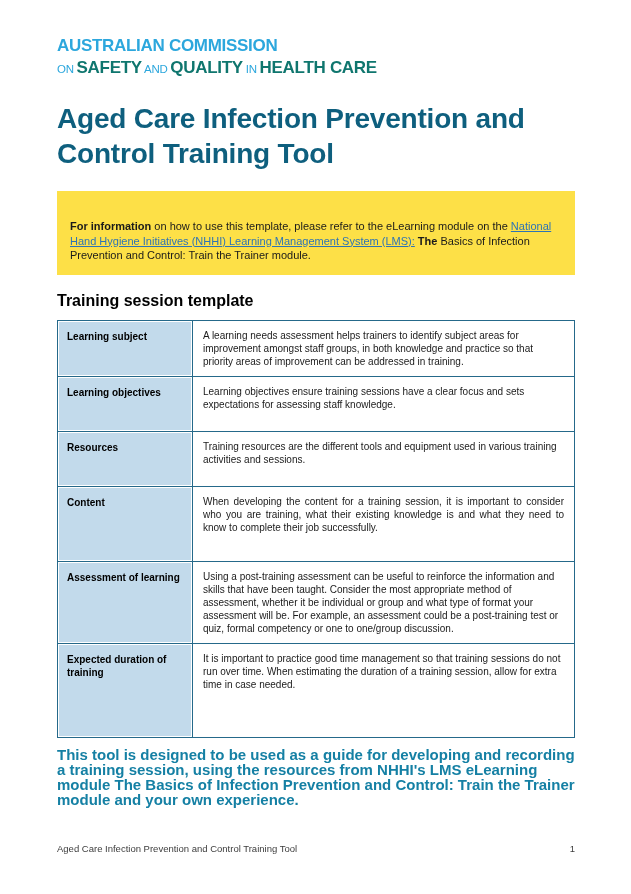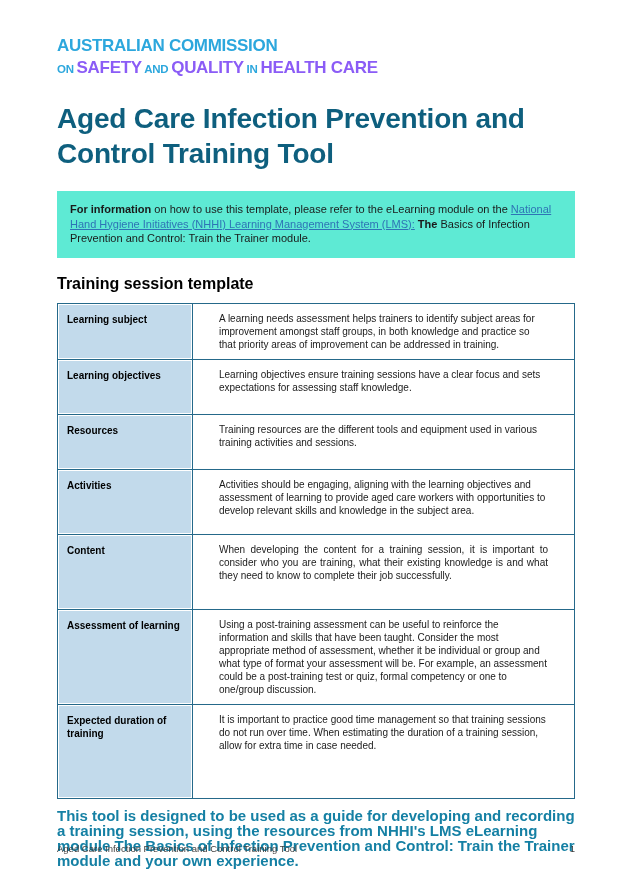--- a/index.html
+++ b/index.html
@@ -13,36 +13,36 @@
   }
   .page { padding: 36px 56px 0 57px; position: relative; height: 100%; border-radius: 12px; }
 
   
   .logo { line-height: 1; }
   .logo-line1 {
     font-size: 17px; font-weight: bold; letter-spacing: -0.3px;
     color: #2CA7DD; line-height: 20px;
   }
   .logo-line2 { line-height: 24px; letter-spacing: -0.3px; }
-  .logo-line2 .big { font-size: 17px; font-weight: bold; color: #8b5cf6; }
-  .logo-line2 .small { font-size: 11.5px; font-weight: bold; color: #2CA7DD; }
+  .logo-line2 .big { font-size: 17px; font-weight: bold; color: #0f766e; }
+  .logo-line2 .small { font-size: 11.5px; font-weight: normal; color: #2CA7DD; }
 
   
   .doc-title {
     margin-top: 20px;
     font-size: 28px; font-weight: bold; color: #0E5F7E;
     line-height: 35px; letter-spacing: -0.2px;
     max-width: 520px;
   }
 
   
   .info-box {
     margin-top: 20px;
-    background: #5eead4;
-    padding: 11px 13px 12px 13px;
+    background: #fde047;
+    padding: 28px 13px 12px 13px;
     font-size: 11px; line-height: 14.5px; color: #1a1a1a;
   }
   .info-box .b { font-weight: bold; }
   .info-box a {
     color: #2E74B5; text-decoration: underline; cursor: pointer;
   }
 
   
   .section-heading {
     margin-top: 17px;
@@ -52,21 +52,21 @@
   
   table.training {
     margin-top: 10px;
     width: 100%;
     border-collapse: collapse;
   }
   table.training th, table.training td {
     border: 1px solid #25698A;
     vertical-align: top;
     font-size: 10px; line-height: 13px;
-    padding: 8px 26px;
+    padding: 8px 10px;
   }
   table.training th {
     width: 135px;
     background: #C2DAEB;
     box-shadow: inset 0 0 0 1px #ffffff;
     text-align: left;
     font-weight: bold; color: #000;
     padding: 9px 10px 8px 9px;
   }
   table.training td { color: #1a1a1a; }
@@ -117,24 +117,20 @@
         <td>A learning needs assessment helps trainers to identify subject areas for improvement amongst staff groups, in both knowledge and practice so that priority areas of improvement can be addressed in training.</td>
       </tr>
       <tr class="r2">
         <th>Learning objectives</th>
         <td>Learning objectives ensure training sessions have a clear focus and sets expectations for assessing staff knowledge.</td>
       </tr>
       <tr class="r3">
         <th>Resources</th>
         <td>Training resources are the different tools and equipment used in various training activities and sessions.</td>
       </tr>
-      <tr class="r4">
-        <th>Activities</th>
-        <td>Activities should be engaging, aligning with the learning objectives and assessment of learning to provide aged care workers with opportunities to develop relevant skills and knowledge in the subject area.</td>
-      </tr>
       <tr class="r5">
         <th>Content</th>
         <td class="justify">When developing the content for a training session, it is important to consider who you are training, what their existing knowledge is and what they need to know to complete their job successfully.</td>
       </tr>
       <tr class="r6">
         <th>Assessment of learning</th>
         <td>Using a post-training assessment can be useful to reinforce the information and skills that have been taught. Consider the most appropriate method of assessment, whether it be individual or group and what type of format your assessment will be. For example, an assessment could be a post-training test or quiz, formal competency or one to one/group discussion.</td>
       </tr>
       <tr class="r7">
         <th>Expected duration of training</th>

